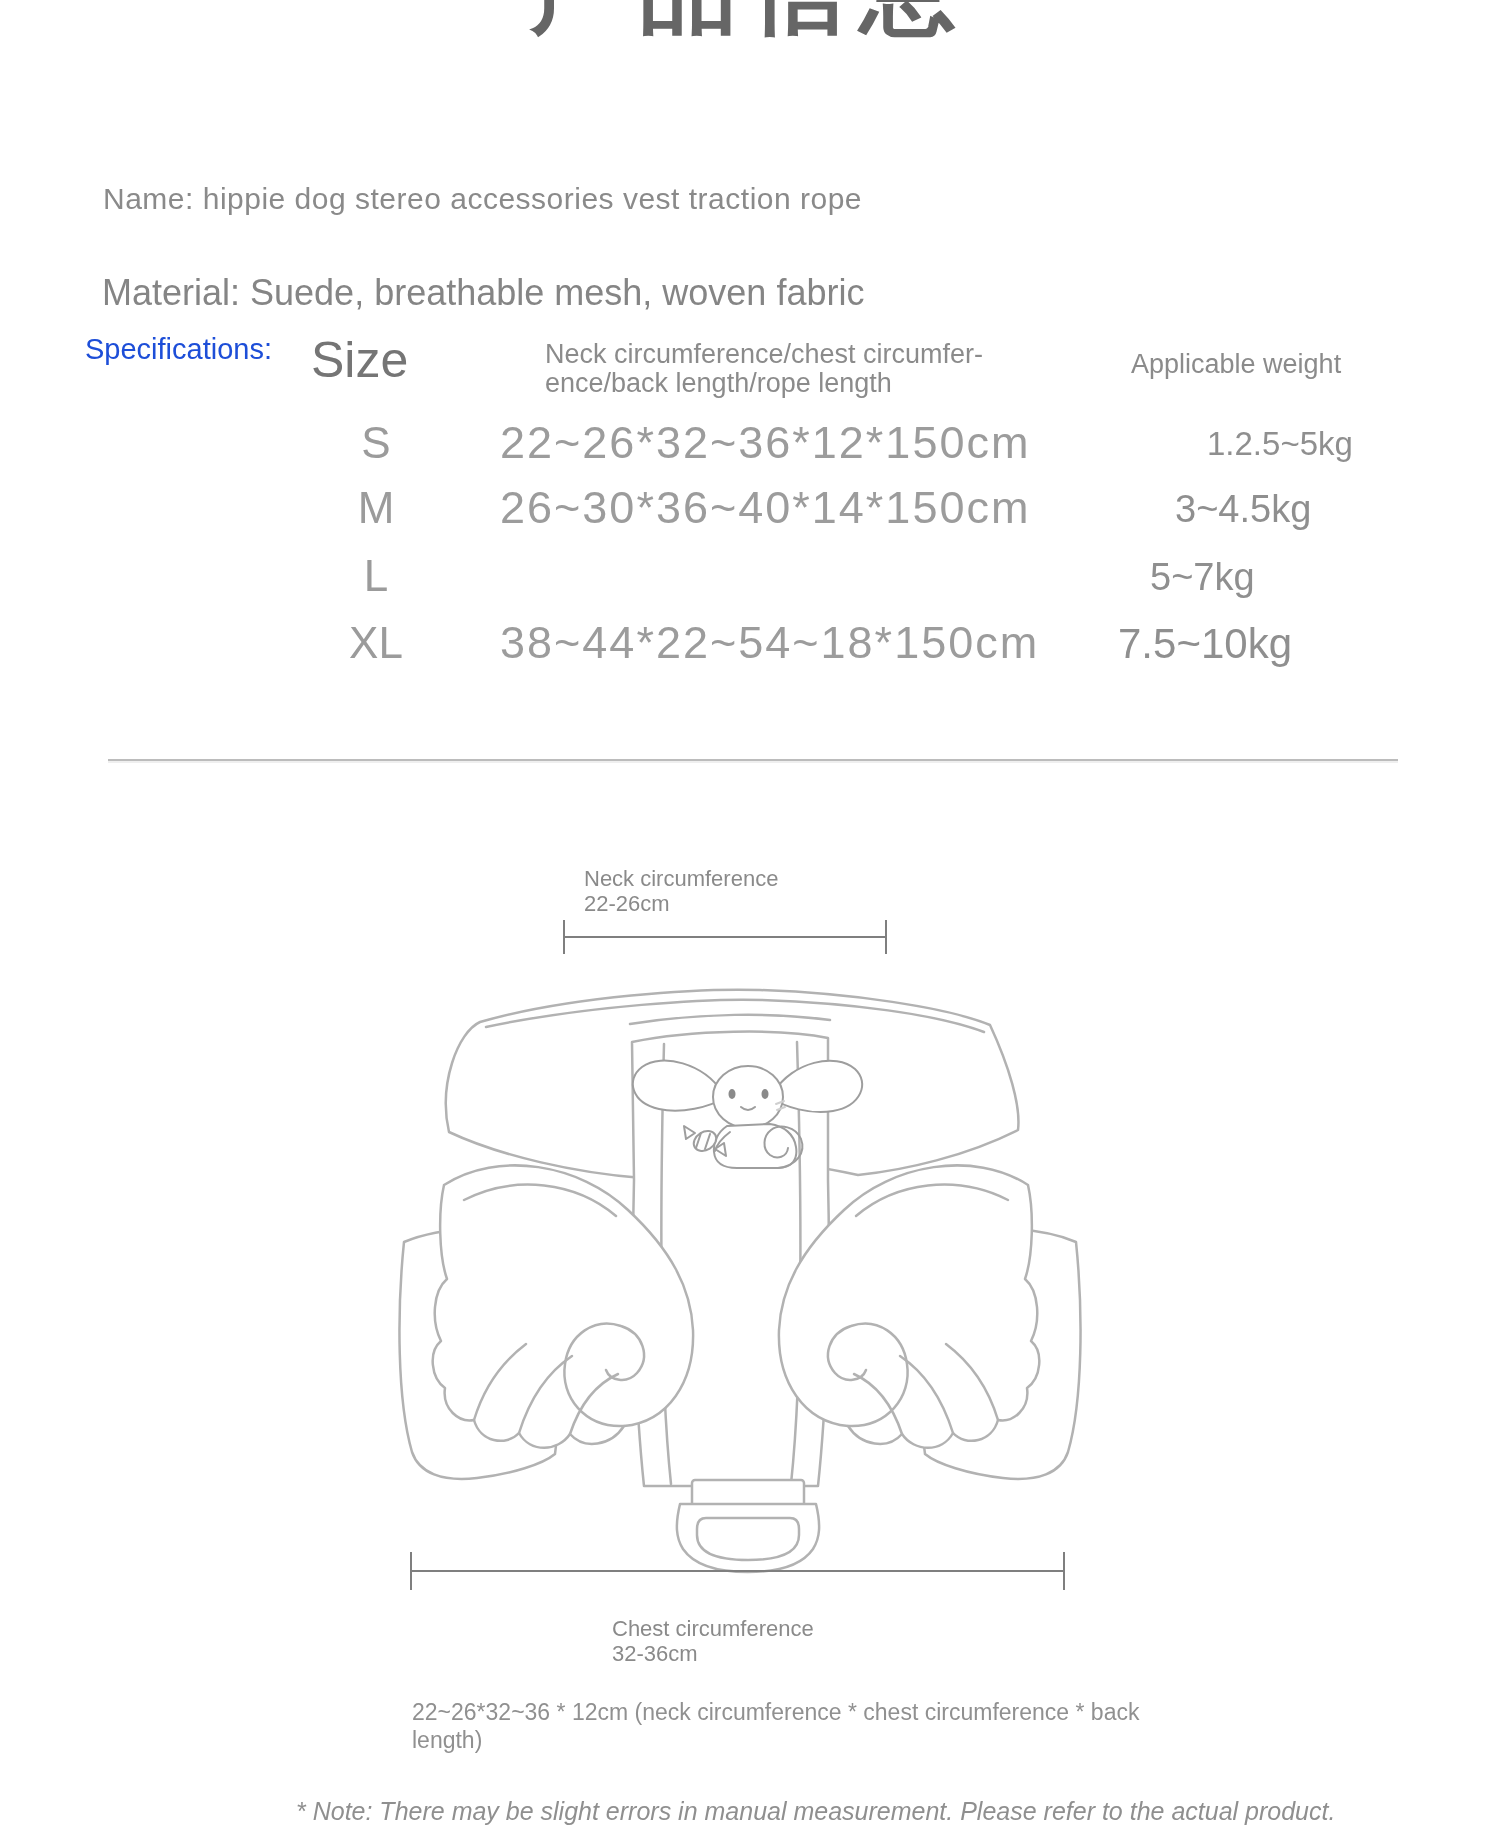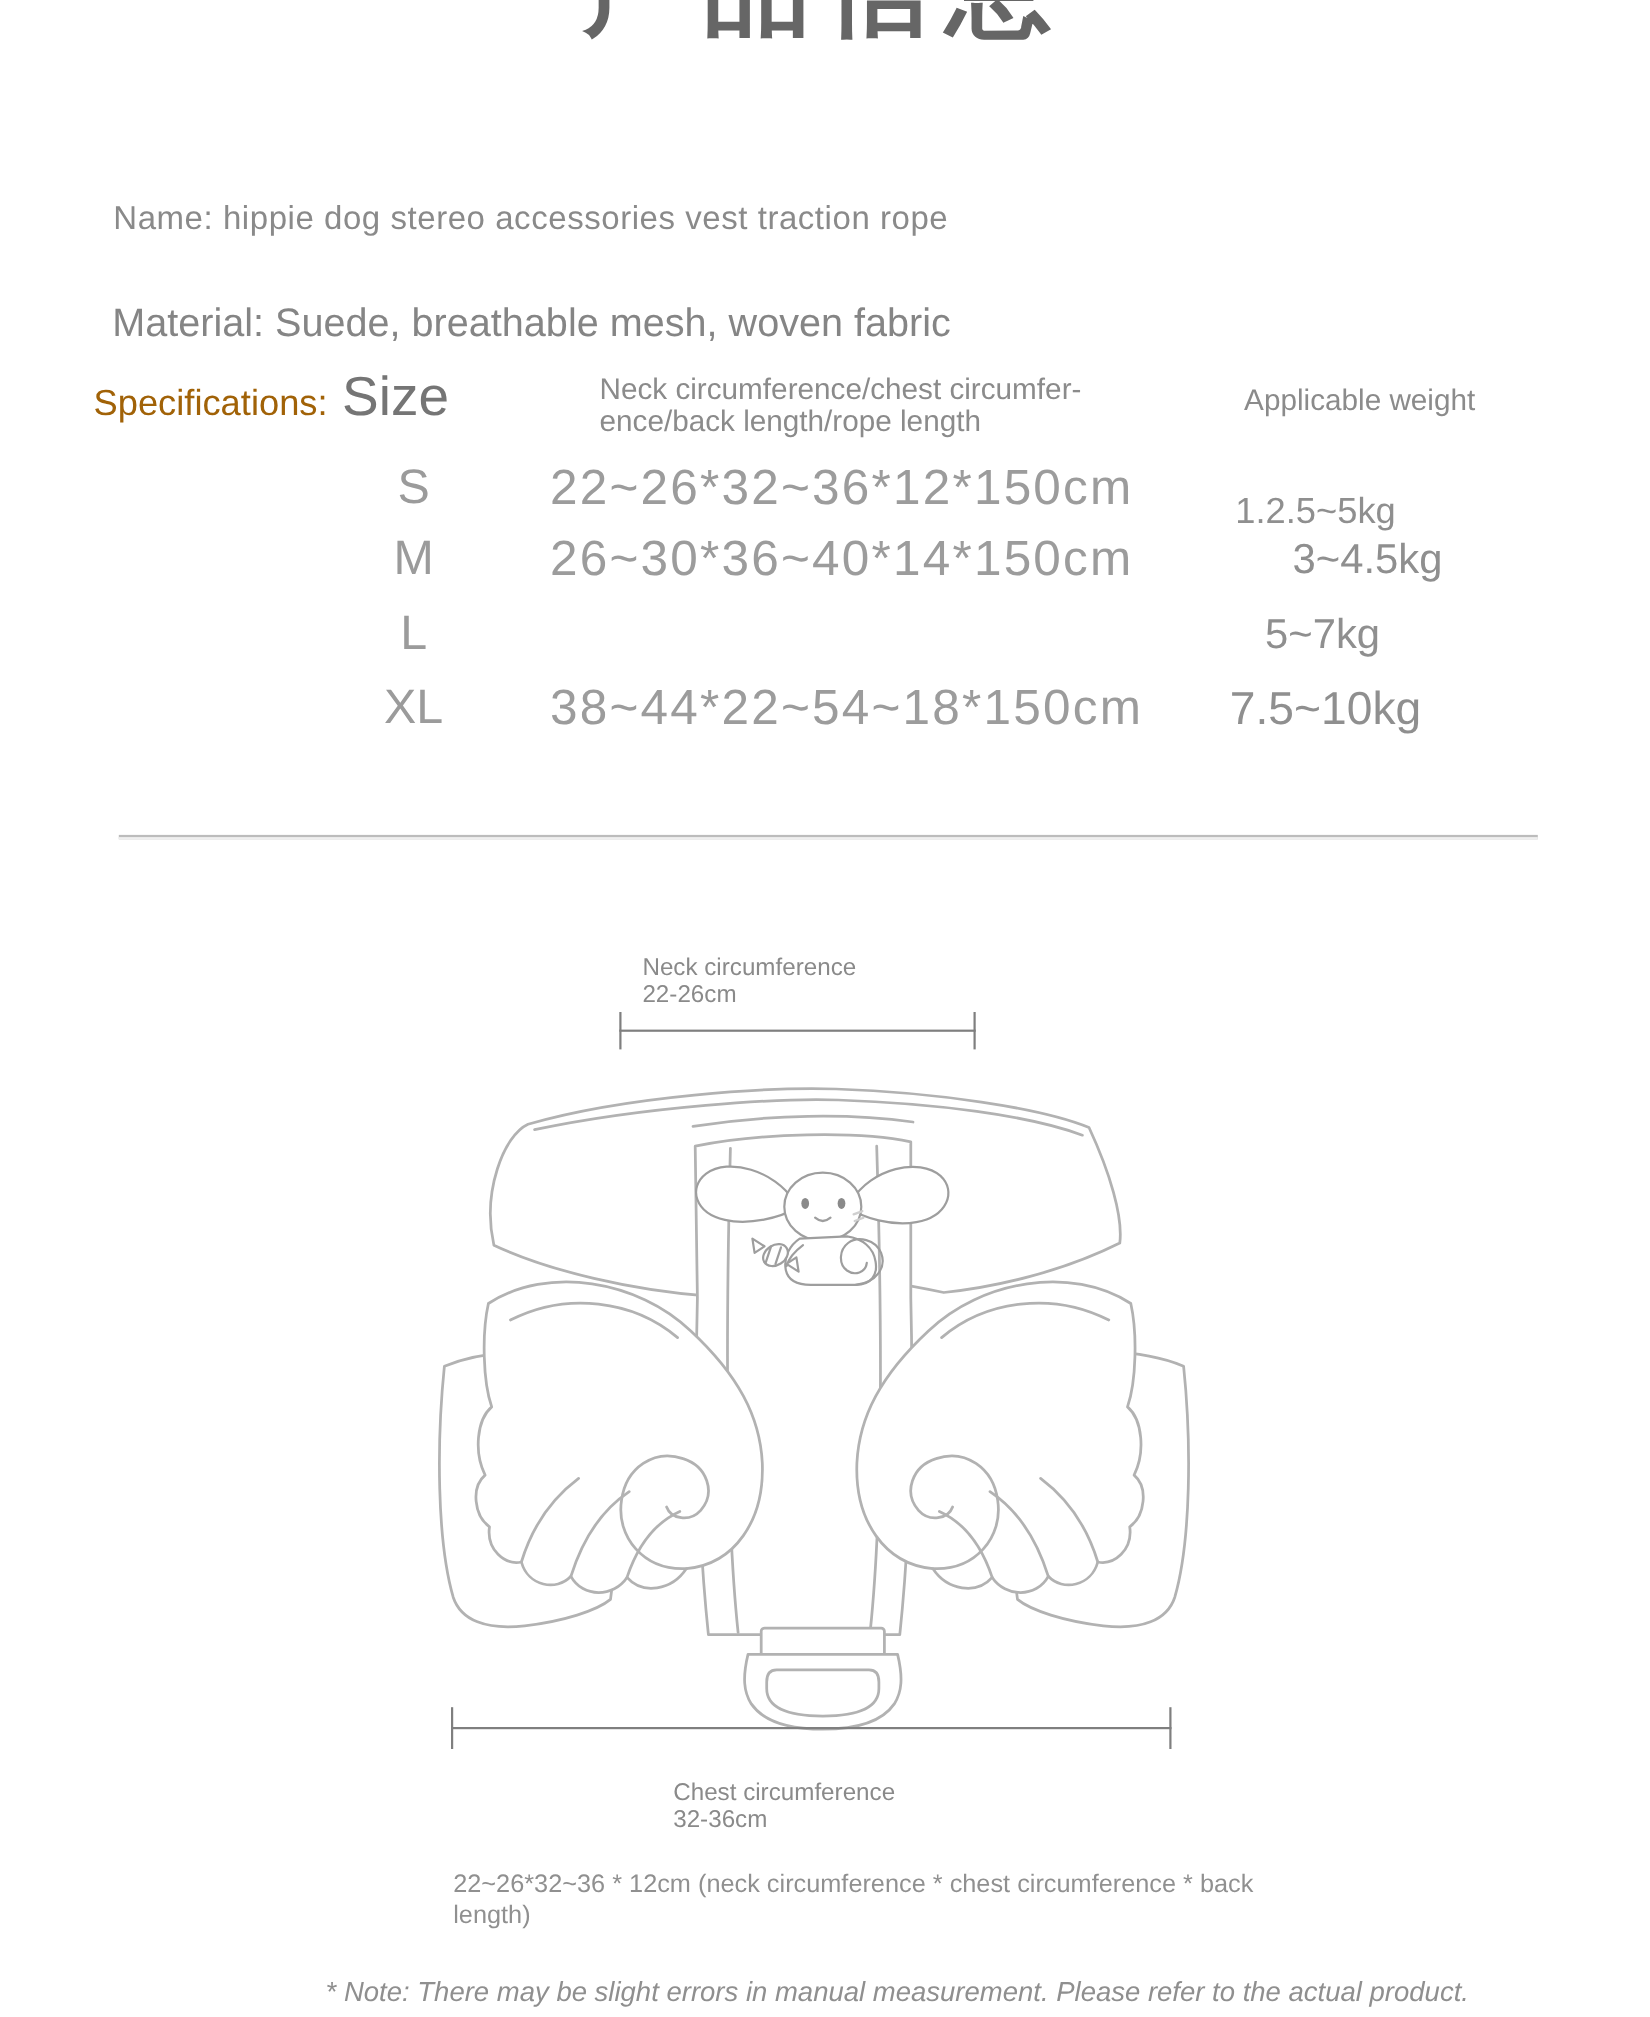--- a/index.html
+++ b/index.html
@@ -11,32 +11,32 @@
   .abs{position:absolute;}
   
   #title{
     left:0; top:-58px; width:1500px; text-align:center;
     font-size:96px; line-height:96px; letter-spacing:14px;
     color:#666666; font-weight:bold; white-space:nowrap;
   }
   #name-line{ left:103px; top:182px; font-size:30px; color:#8a8a8a; letter-spacing:0.5px; }
   #material-line{ left:102px; top:272px; font-size:36px; color:#858585; }
 
-  #spec-label{ left:85px;  top:347px; font-size:33px; color:#a16207; }
+  #spec-label{ left:85px;  top:333px; font-size:29px; color:#1d4ed8; }
   #size-head{  left:311px; top:331px; font-size:50px; color:#757575; }
   #dims-head{  left:545px; top:340px; font-size:27px; line-height:29px; color:#8b8b8b; }
   #weight-head{left:1131px;top:349px; font-size:27px; color:#8b8b8b; }
 
   .trow{ left:0; width:1500px; height:56px; }
   .trow .sz{ position:absolute; left:320px; width:112px; text-align:center;
              font-size:44px; color:#9b9b9b; top:50%; transform:translateY(-54%); }
   .trow .dims{ position:absolute; left:500px; font-size:45px; letter-spacing:2px;
              color:#9c9c9c; top:50%; transform:translateY(-54%); white-space:nowrap; }
   .trow .wt{ position:absolute; color:#8f8f8f; top:50%; transform:translateY(-52%); white-space:nowrap; }
-  #row-s { top:417px; }  #row-s .wt{ left:1123px; font-size:33px;margin-top:20px; }
+  #row-s { top:417px; }  #row-s .wt{ left:1207px; font-size:33px; }
   #row-m { top:482px; }  #row-m .wt{ left:1175px; font-size:38px; }
   #row-l { top:550px; }  #row-l .wt{ left:1150px; font-size:38px; }
   #row-xl{ top:617px; }  #row-xl .wt{ left:1118px; font-size:42px; }
 
   #divider{ left:108px; top:759px; width:1290px; height:2px;
             background:#bcbcbc; border-bottom:2px solid #efefef; }
 
   .measure-label{ font-size:22px; line-height:25px; color:#8a8a8a; }
   #neck-label{ left:584px; top:866px; }
   #chest-label{ left:612px; top:1600px;margin-top:16px; }

